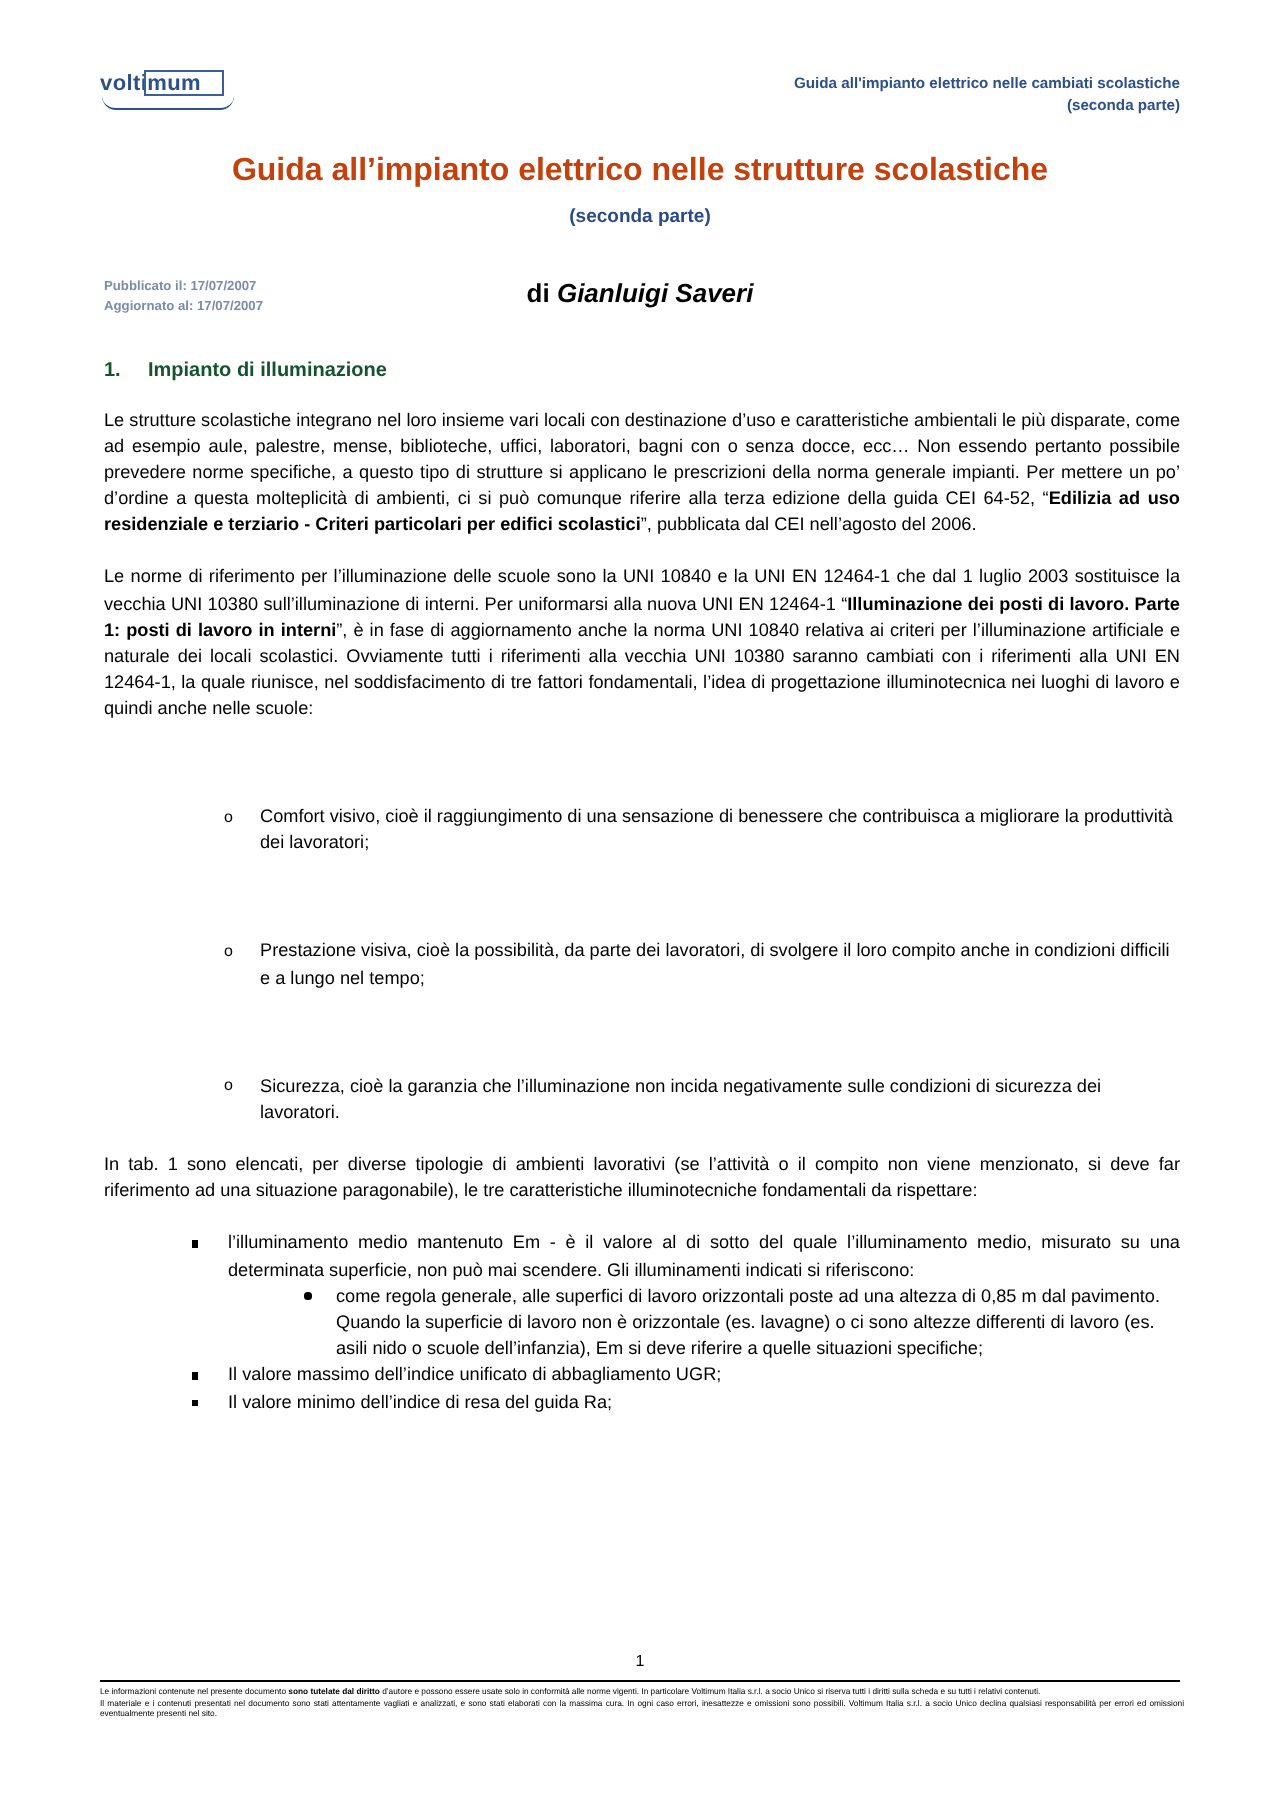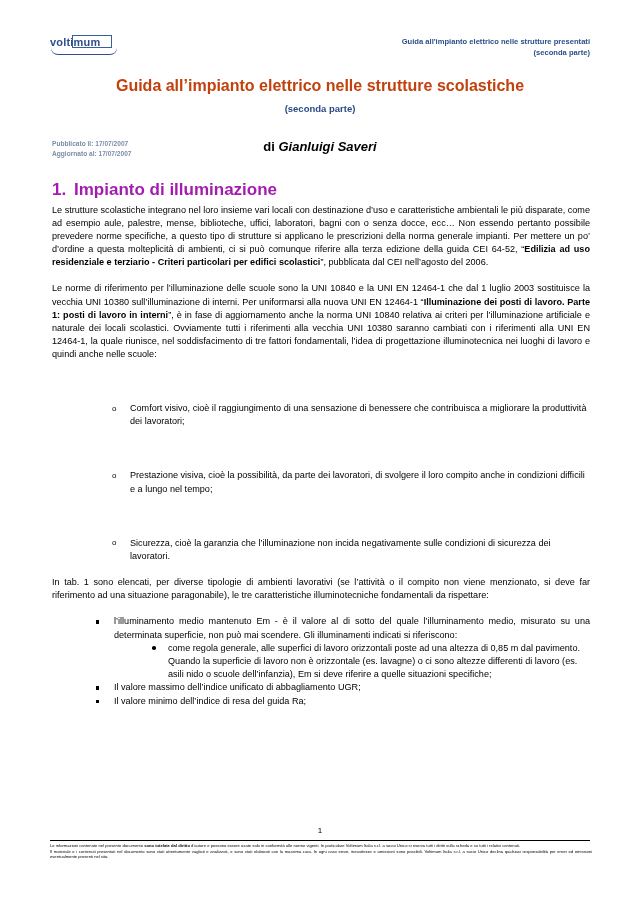--- a/index.html
+++ b/index.html
@@ -123,23 +123,23 @@
   }
   .byline em {
     font-style: italic;
   }
 
   
   .section-heading {
     position: absolute;
     left: 52px;
     top: 180px;
-    font-size: 17px;
-    font-weight: bold;
-    color: #a21caf;
+    font-size: 10px;
+    font-weight: bold;
+    color: #14532d;
   }
   .section-heading .num {
     display: inline-block;
     width: 22px;
   }
 
   
   .body {
     position: absolute;
     left: 52px;
@@ -259,21 +259,21 @@
 
 <div class="page">
 
   <div class="running-header">
     <div class="logo">
       <div class="logo-box"></div>
       <div class="logo-text">voltimum</div>
       <div class="logo-swoosh"></div>
     </div>
     <div class="header-title">
-      <div>Guida all'impianto elettrico nelle strutture presentati</div>
+      <div>Guida all'impianto elettrico nelle cambiati scolastiche</div>
       <div>(seconda parte)</div>
     </div>
   </div>
 
   <div class="doc-title">Guida all’impianto elettrico nelle strutture scolastiche</div>
   <div class="doc-subtitle">(seconda parte)</div>
 
   <div class="meta-block">
     <div>Pubblicato il: 17/07/2007</div>
     <div>Aggiornato al: 17/07/2007</div>

